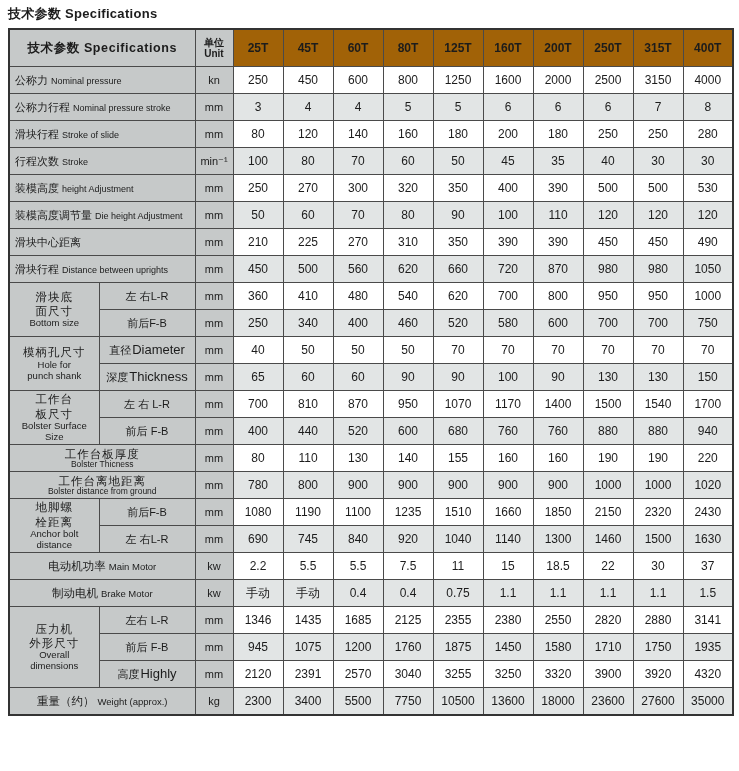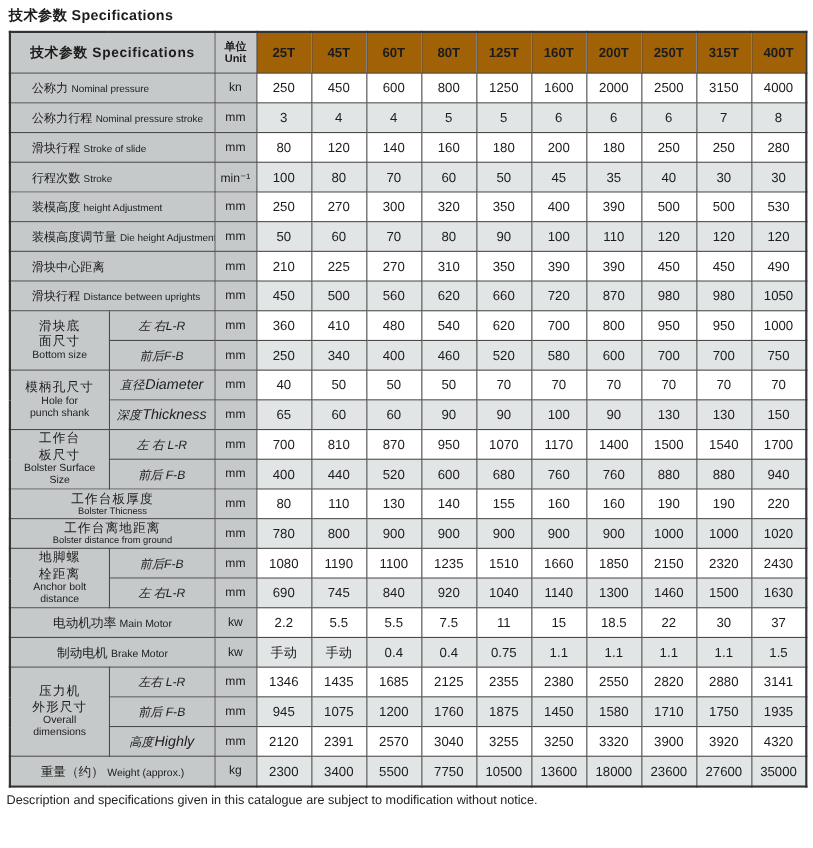--- a/index.html
+++ b/index.html
@@ -19,31 +19,31 @@
   
   .dk{background:#c6c9c9;}
   .lt{background:#a16207;}
   .w{background:#ffffff;}
   .g{background:#e2e5e5;}
   
   .ph{font-size:12.5px;font-weight:bold;letter-spacing:0.6px;text-align:center;}
   .uh{font-size:10px;font-weight:bold;line-height:1.15;text-align:center;}
   .mh{font-size:12px;font-weight:bold;text-align:center;}
   
-  .ll{text-align:left;padding-left:19px;font-size:11px;white-space:nowrap;}
+  .ll{text-align:left;padding-left:5px;font-size:11px;white-space:nowrap;}
   .ll .en{font-size:9px;margin-left:3px;}
   .fl{text-align:center;font-size:11.5px;white-space:nowrap;}
   .fl .en{font-size:9.5px;margin-left:3px;}
   .fl.st{line-height:1.05;}
   .fl.st .cn{font-size:11.5px;letter-spacing:1px;}
   .fl.st .en{font-size:8.5px;margin:0;display:block;}
   .gl{text-align:center;line-height:1.25;}
   .gcn{font-size:11.5px;letter-spacing:1px;}
   .gen{font-size:9.5px;line-height:1.15;}
-  .sl{text-align:center;font-size:11px;white-space:nowrap;font-style:italic;}
+  .sl{text-align:center;font-size:11px;white-space:nowrap;}
   .sl .en{font-size:13px;margin-left:1px;}
   .un{font-size:11px;text-align:center;}
   .vc{font-size:12px;}
   
   .footnote{margin:5px 0 0 6px;line-height:1.28;}
   .footnote .cnline{font-size:11.5px;}
   .footnote .enline{font-size:11.5px;color:#222;}
 </style>
 </head>
 <body>
@@ -452,14 +452,13 @@
         <td class="g vc">13600</td>
         <td class="g vc">18000</td>
         <td class="g vc">23600</td>
         <td class="g vc">27600</td>
         <td class="g vc">35000</td>
       </tr>
     </tbody>
 </table>
 
 <div class="footnote">
-  <div class="enline">Description and specifications given in this catalogue are subject to modification without notice.</div>
 </div>
 
 </body></html>

